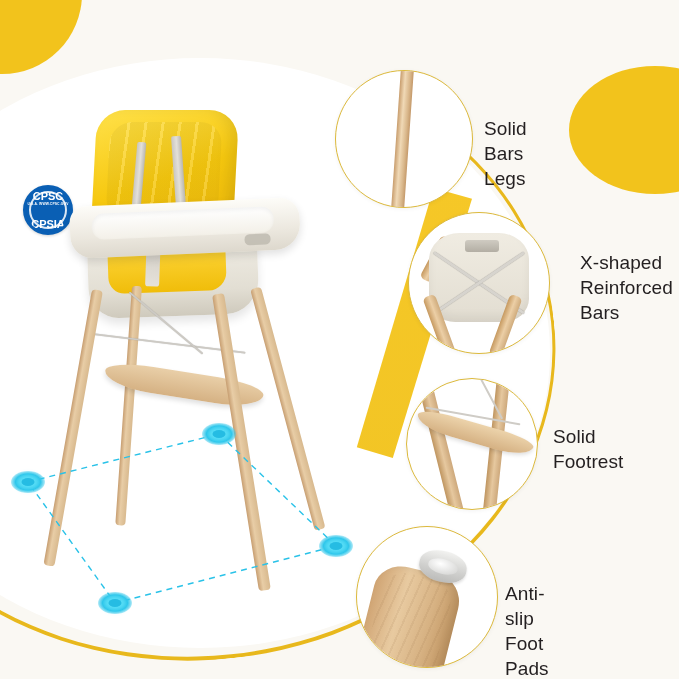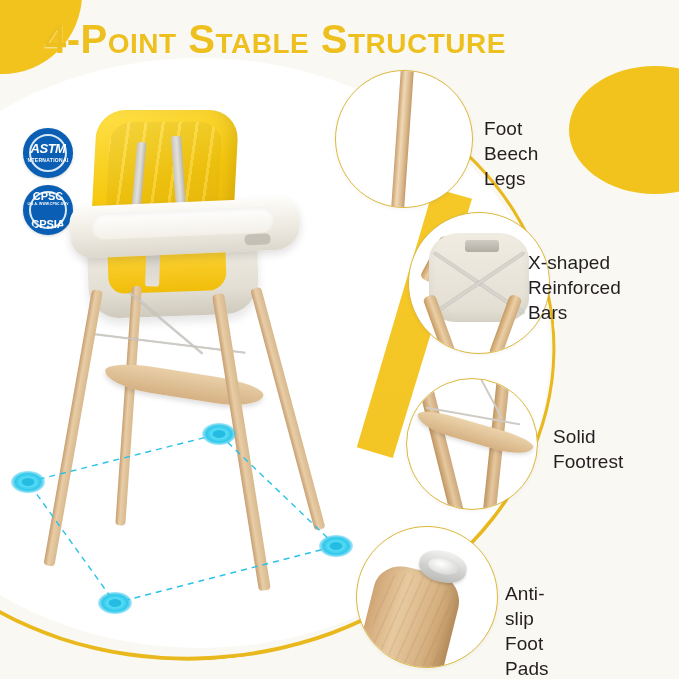--- a/index.html
+++ b/index.html
@@ -232,27 +232,21 @@
 <body>
 
 <div class="stage">
 
   <div class="corner-blob-tl"></div>
   <div class="blob-right"></div>
   <div class="white-stage"></div>
   <div class="white-stage-arc"></div>
   <div class="sweep-yellow"></div>
 
-  <div class="title">4-Point Stable Structure</div>
-
-  <div class="badge badge-astm">
-    <div class="ring"></div>
-    <div class="b1">ASTM</div>
-    <div class="b2">INTERNATIONAL</div>
-  </div>
+
   <div class="badge badge-cpsc">
     <div class="ring"></div>
     <div class="b1">CPSC</div>
     <div class="b2">U.S.A.  WWW.CPSC.GOV</div>
     <div class="b3">CPSIA</div>
   </div>
 
   <div class="chair">
     <div class="seat-back"></div>
     <div class="strap strap-l"></div>
@@ -278,37 +272,37 @@
     <div class="glow" id="g0" style="left: 28px; top: 482px;"></div>
     <div class="glow" id="g1" style="left: 219px; top: 434px;"></div>
     <div class="glow" id="g2" style="left: 115px; top: 603px;"></div>
     <div class="glow" id="g3" style="left: 336px; top: 546px;"></div>
   </div>
 
   <div class="callout">
     <div class="circle" id="circ0" style="left: 335px; top: 70px; width: 136px; height: 136px;">
       <div class="art-leg"></div>
     </div>
-    <div class="c-label" id="lab0" style="left: 484px; top: 116px; max-width: 191px;">Foot Beech Legs</div>
+    <div class="c-label" id="lab0" style="left: 484px; top: 116px; max-width: 191px;">Solid Bars Legs</div>
   </div>
 
   <div class="callout">
     <div class="circle" id="circ1" style="left: 408px; top: 212px; width: 140px; height: 140px;">
       <div class="art-under">
         <div class="ul ul1"></div>
         <div class="ul ul2"></div>
         <div class="shell"></div>
         <div class="plate"></div>
         <div class="xb xb1"></div>
         <div class="xb xb2"></div>
         <div class="ul ul3"></div>
         <div class="ul ul4"></div>
       </div>
     </div>
-    <div class="c-label" id="lab1" style="left: 528px; top: 250px; max-width: 119px;">X-shaped Reinforced Bars</div>
+    <div class="c-label" id="lab1" style="left: 580px; top: 250px; max-width: 119px;">X-shaped Reinforced Bars</div>
   </div>
 
   <div class="callout">
     <div class="circle" id="circ2" style="left: 406px; top: 378px; width: 130px; height: 130px;">
       <div class="art-foot">
         <div class="fl"></div>
         <div class="fr"></div>
         <div class="wire w1"></div>
         <div class="wire w2"></div>
         <div class="bar"></div>

